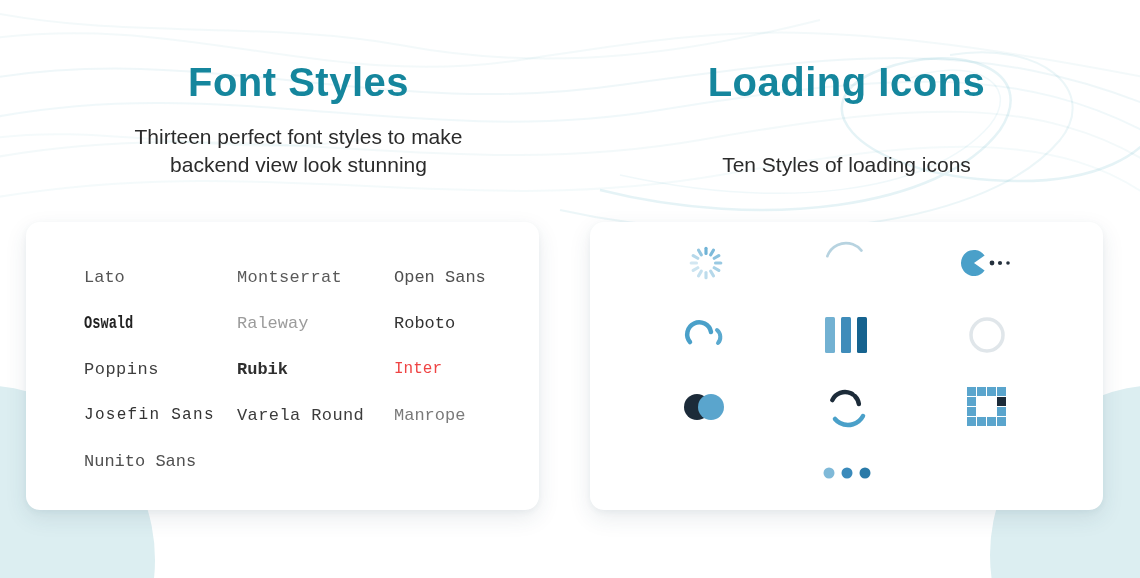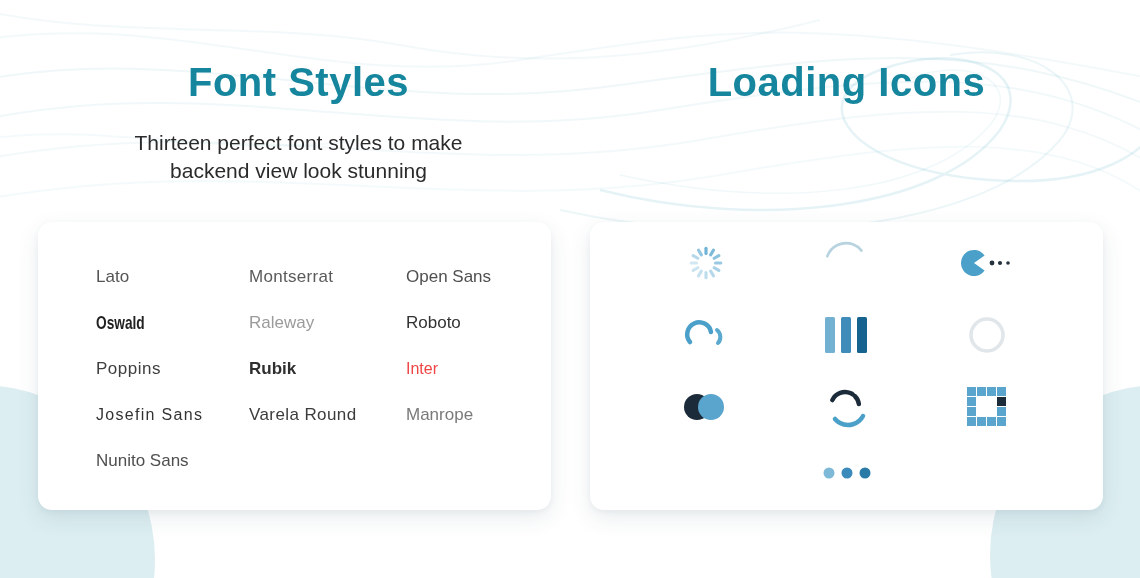--- a/index.html
+++ b/index.html
@@ -24,38 +24,38 @@
   .col-right { left:590px; }
 
   .section-title {
     margin-top:60px;
     font-size:40px;
     font-weight:700;
     letter-spacing:0.5px;
     color:#15869D;
   }
   .section-sub {
-    margin-top:24px;
+    margin-top:18px;
     font-size:21px;
     font-weight:500;
     line-height:28px;
     color:#2b2b2b;
   }
 
   .card {
     position:absolute;
     top:222px;
     width:513px;
     height:288px;
     background:#ffffff;
     border-radius:14px;
     box-shadow:0 8px 22px rgba(40,70,90,0.10), 0 2px 6px rgba(40,70,90,0.05);
     z-index:2;
   }
-  .card-fonts  { left:38px; }
+  .card-fonts  { left:26px;font-family:Liberation Mono, monospace; }
   .card-loaders{ left:590px; }
 
   
   .font-cols { display:flex; padding:32px 0 0 58px; text-align:left; }
   .font-col-1 { width:153px; }
   .font-col-2 { width:157px; }
   .font-col-3 { width:145px; }
   .font-cell { height:46px; display:flex; align-items:center; font-size:17px; color:#4a4a4a; white-space:nowrap; }
 
   .f-lato    { color:#555; }
@@ -134,20 +134,21 @@
         <div class="font-cell f-inter">Inter</div>
         <div class="font-cell f-manrope">Manrope</div>
       </div>
     </div>
   </div>
 
   <div class="col col-right">
     <div class="section-title">Loading Icons</div>
     <div class="section-sub">
       <br>
+      <span>Ten Styles of loading icons</span>
     </div>
   </div>
 
   <div class="card card-loaders">
     <div class="loader-grid">
 
       <div class="loader-cell">
         <svg width="38" height="38" viewBox="0 0 36 36">
           <g stroke="#6fb3d6" stroke-width="3" stroke-linecap="round">
             <line x1="18" y1="4" x2="18" y2="9" opacity="1"></line>

